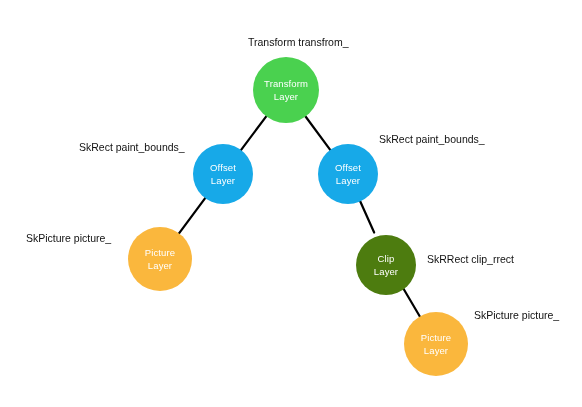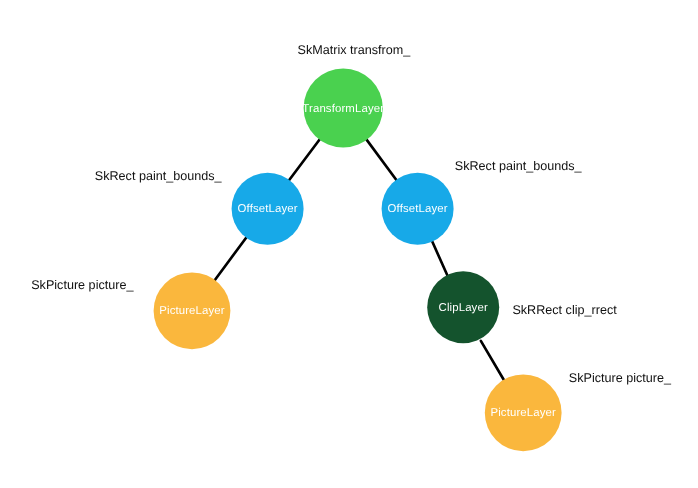--- a/index.html
+++ b/index.html
@@ -21,21 +21,21 @@
     position: absolute;
     left: 0;
     top: 0;
     width: 582px;
     height: 407px;
   }
   .node {
     position: absolute;
     border-radius: 50%;
     display: flex;
-    flex-direction: row;
+    flex-direction: column;
     align-items: center;
     justify-content: center;
     color: #ffffff;
     font-size: 9.5px;
     line-height: 13px;
     text-align: center;
     letter-spacing: 0.1px;
     z-index: 3;
     box-sizing: border-box;
   }
@@ -74,30 +74,30 @@
         <span class="line2">Layer</span>
       </div>
       <div class="node" style="left: 318px; top: 144px; width: 60px; height: 60px; background: rgb(23, 169, 232);">
         <span class="line1">Offset</span>
         <span class="line2">Layer</span>
       </div>
       <div class="node" style="left: 128px; top: 227px; width: 64px; height: 64px; background: rgb(250, 183, 61);">
         <span class="line1">Picture</span>
         <span class="line2">Layer</span>
       </div>
-      <div class="node" style="left: 356px; top: 226px; width: 60px; height: 60px; background: #14532d;">
+      <div class="node" style="left: 356px; top: 235px; width: 60px; height: 60px; background: #4d7c0f;">
         <span class="line1">Clip</span>
         <span class="line2">Layer</span>
       </div>
       <div class="node" style="left: 404px; top: 312px; width: 64px; height: 64px; background: rgb(250, 183, 61);">
         <span class="line1">Picture</span>
         <span class="line2">Layer</span>
       </div>
     </div>
   <div id="labels">
-      <div class="field-label" style="left: 248px; top: 35px; color: rgb(17, 17, 17);">SkMatrix transfrom_</div>
+      <div class="field-label" style="left: 248px; top: 35px; color: rgb(17, 17, 17);">Transform transfrom_</div>
       <div class="field-label" style="left: 79px; top: 140px; color: rgb(17, 17, 17);">SkRect paint_bounds_</div>
       <div class="field-label" style="left: 379px; top: 132px; color: rgb(17, 17, 17);">SkRect paint_bounds_</div>
       <div class="field-label" style="left: 26px; top: 231px; color: rgb(17, 17, 17);">SkPicture picture_</div>
       <div class="field-label" style="left: 427px; top: 232px; color: rgb(17, 17, 17); margin-top: 20px;">SkRRect clip_rrect</div>
       <div class="field-label" style="left: 474px; top: 308px; color: rgb(17, 17, 17);">SkPicture picture_</div>
     </div>
 </div>
 
 </body></html>

